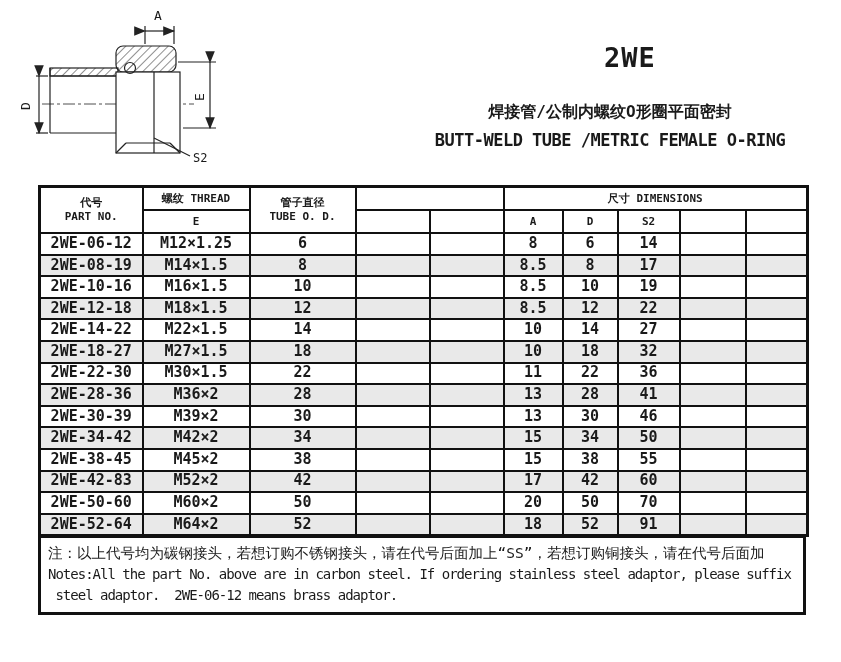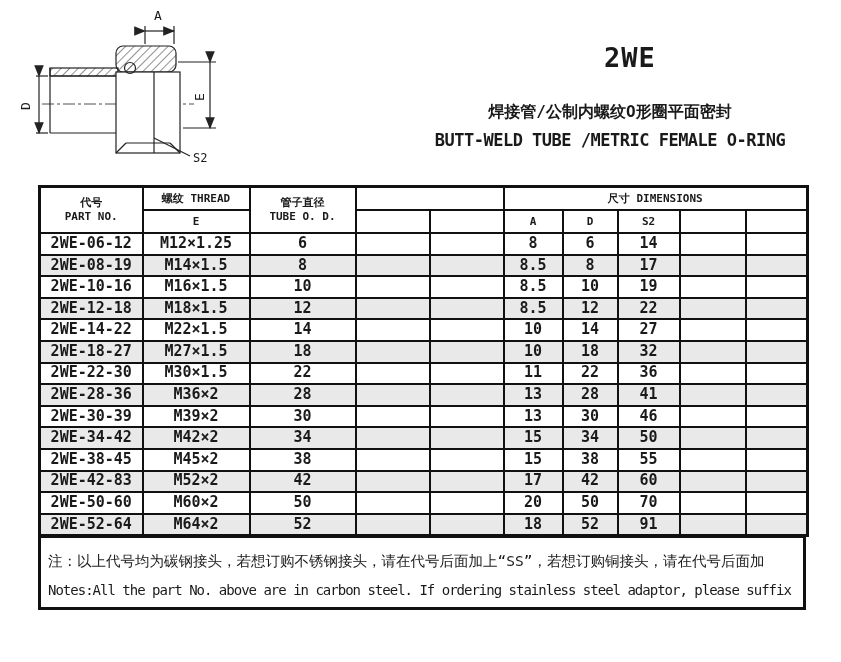--- a/index.html
+++ b/index.html
@@ -28,21 +28,21 @@
     vertical-align:middle;font-weight:bold;font-size:15px;line-height:1.05;
     overflow:hidden;white-space:nowrap;
   }
   thead td{font-size:11px;height:21px;}
   thead td div{line-height:1.3;}
   tr.shade td{background:#e9e9e9;}
   .notes{
     border:3px solid #111;border-top:2px solid #111;margin-top:-1px;
     padding:5px 7px 6px 7px;background:#fff;
   }
-  .note-line{white-space:pre;line-height:21px;margin-top:8px;}
+  .note-line{white-space:pre;line-height:21px;}
   .note-cn{font-size:14.5px;}
   .note-en{font-size:14px;letter-spacing:-1px;}
 </style>
 </head>
 <body>
 
 <svg class="drawing" width="245" height="172" viewBox="0 0 245 172">
   <defs>
     <pattern id="h1" patternUnits="userSpaceOnUse" width="6" height="6" patternTransform="rotate(45)">
       <line x1="0" y1="0" x2="0" y2="6" stroke="#444" stroke-width="1.2"></line>
@@ -303,14 +303,15 @@
           <td>91</td>
           <td></td>
           <td></td>
         </tr>
       </tbody>
   </table>
 
   <div class="notes">
     <div class="note-line note-cn">注：以上代号均为碳钢接头，若想订购不锈钢接头，请在代号后面加上“SS”，若想订购铜接头，请在代号后面加</div>
     <div class="note-line note-en">Notes:All the part No. above are in carbon steel. If ordering stainless steel adaptor, please suffix</div>
+    <div class="note-line note-en"> steel adaptor.  2WE-06-12 means brass adaptor.</div>
   </div>
 </div>
 
 </body></html>

